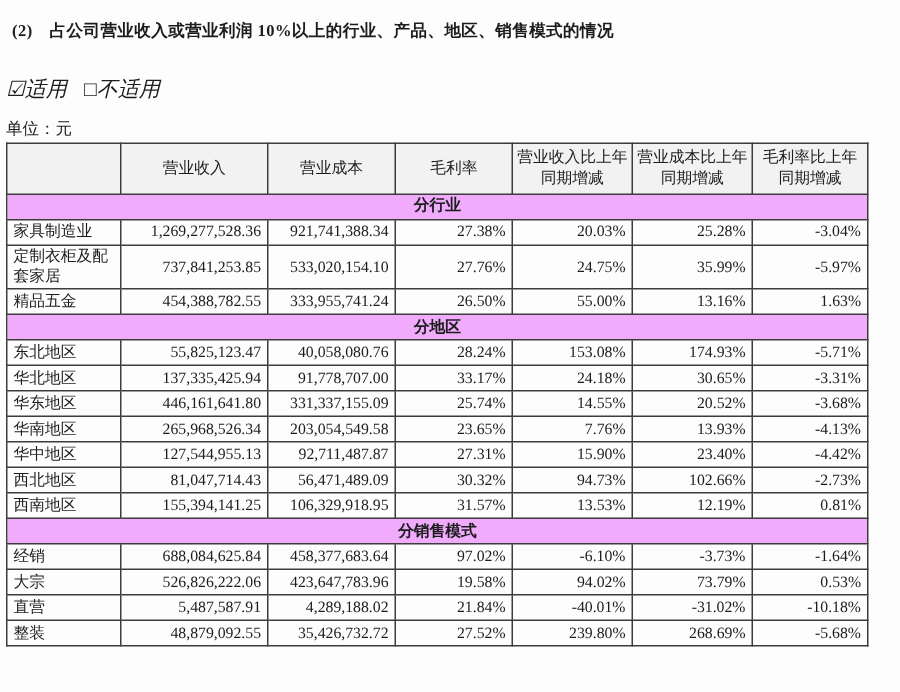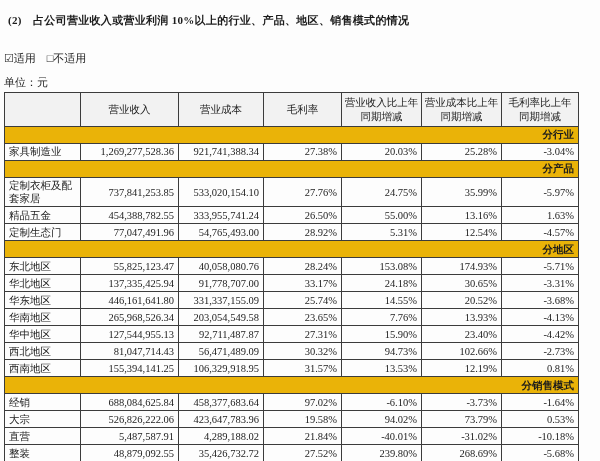--- a/index.html
+++ b/index.html
@@ -12,22 +12,23 @@
   }
   .page { padding: 8px 12px 0 4px; }
 
   .doc-title {
     font-size: 11px;
     font-weight: bold;
     margin: 5px 0 0 4px;
     letter-spacing: 0.3px;
   }
   .check-row-top {
-    font-size: 11px;
+    font-size: 14px;
     margin: 23px 0 0 0;
+    font-style: italic;
   }
   .check-item { margin-right: 8px; }
   .unit-line {
     font-size: 11px;
     margin: 9px 1px 2px 0;
   }
 
   table.fin-table {
     border-collapse: collapse;
     table-layout: fixed;
@@ -43,23 +44,23 @@
   .fin-table th {
     font-weight: normal;
     text-align: center;
     vertical-align: middle;
     height: 34px;
     background: #f2f2f2;
     padding: 1px 2px;
   }
   .fin-table td { height: 17px; }
   tr.section-row td {
-    background: #eab308;
+    background: #f0abfc;
     font-weight: bold;
-    text-align: right;
+    text-align: center;
   }
   td.cell-label { text-align: left; }
   td.cell-num { text-align: right; }
 </style>
 </head>
 <body>
 
 <div class="page">
 
   <div class="doc-title">(2)　占公司营业收入或营业利润 10%以上的行业、产品、地区、销售模式的情况</div>
@@ -98,50 +99,38 @@
         </tr>
         <tr>
           <td class="cell-label">家具制造业</td>
           <td class="cell-num">1,269,277,528.36</td>
           <td class="cell-num">921,741,388.34</td>
           <td class="cell-num">27.38%</td>
           <td class="cell-num">20.03%</td>
           <td class="cell-num">25.28%</td>
           <td class="cell-num">-3.04%</td>
         </tr>
-        <tr class="section-row">
-          <td colspan="7">分产品</td>
-        </tr>
         <tr>
           <td class="cell-label">定制衣柜及配套家居</td>
           <td class="cell-num">737,841,253.85</td>
           <td class="cell-num">533,020,154.10</td>
           <td class="cell-num">27.76%</td>
           <td class="cell-num">24.75%</td>
           <td class="cell-num">35.99%</td>
           <td class="cell-num">-5.97%</td>
         </tr>
         <tr>
           <td class="cell-label">精品五金</td>
           <td class="cell-num">454,388,782.55</td>
           <td class="cell-num">333,955,741.24</td>
           <td class="cell-num">26.50%</td>
           <td class="cell-num">55.00%</td>
           <td class="cell-num">13.16%</td>
           <td class="cell-num">1.63%</td>
         </tr>
-        <tr>
-          <td class="cell-label">定制生态门</td>
-          <td class="cell-num">77,047,491.96</td>
-          <td class="cell-num">54,765,493.00</td>
-          <td class="cell-num">28.92%</td>
-          <td class="cell-num">5.31%</td>
-          <td class="cell-num">12.54%</td>
-          <td class="cell-num">-4.57%</td>
-        </tr>
         <tr class="section-row">
           <td colspan="7">分地区</td>
         </tr>
         <tr>
           <td class="cell-label">东北地区</td>
           <td class="cell-num">55,825,123.47</td>
           <td class="cell-num">40,058,080.76</td>
           <td class="cell-num">28.24%</td>
           <td class="cell-num">153.08%</td>
           <td class="cell-num">174.93%</td>

